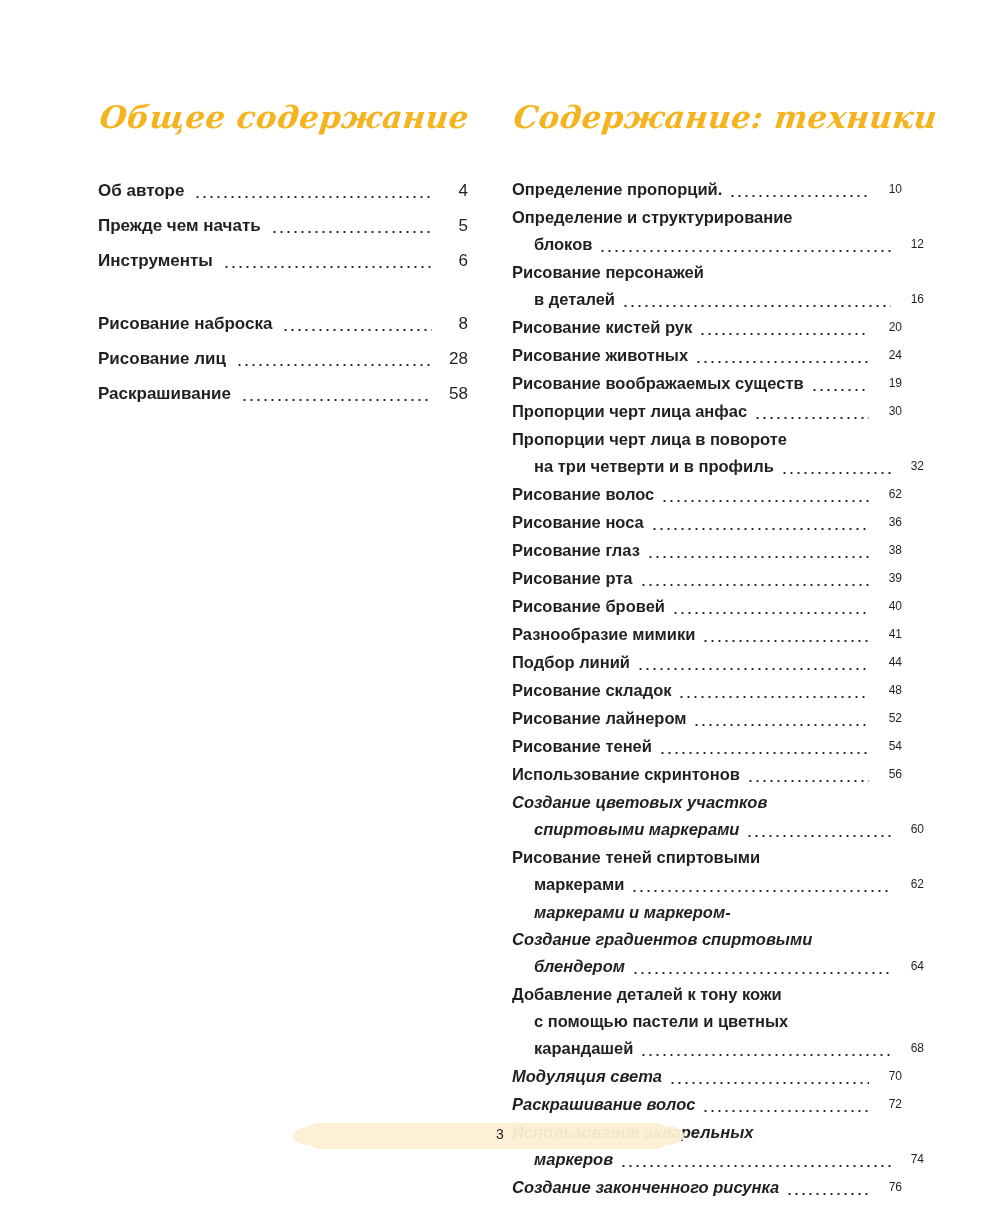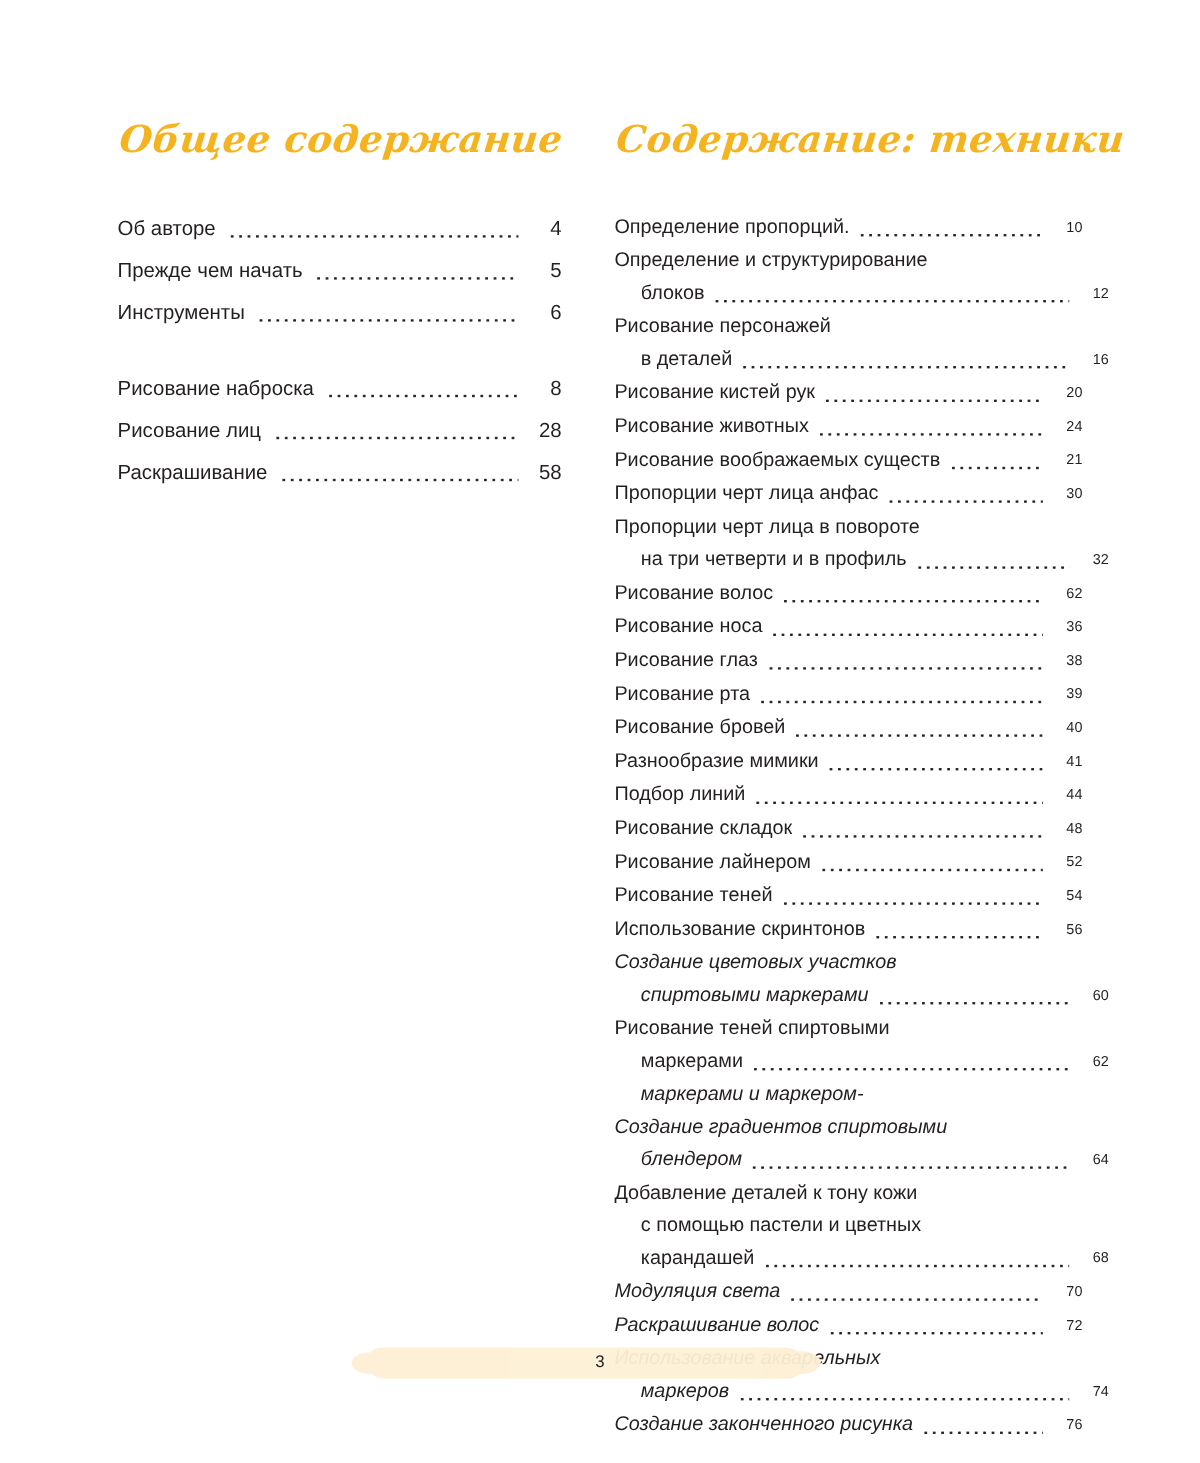--- a/index.html
+++ b/index.html
@@ -64,20 +64,21 @@
   .entry .line {
     display: flex;
     align-items: flex-end;
     width: 100%;
   }
   .entry .label {
     font-size: 16.5px;
     line-height: 27px;
     white-space: nowrap;
     color: #231f20;
+    font-weight: bold;
   }
   .entry .dots {
     flex: 1 1 auto;
     margin: 0 5px 6px 7px;
     height: 2px;
     min-width: 10px;
     background-image: radial-gradient(circle, #231f20 1px, rgba(0,0,0,0) 1.2px);
     background-size: 7px 2px;
     background-repeat: repeat-x;
     background-position: left center;
@@ -276,21 +277,21 @@
           <div class="line">
             <span class="label">Рисование животных</span>
             <span class="dots"></span>
             <span class="page-no">24</span>
           </div>
         </div>
         <div class="entry">
           <div class="line">
             <span class="label">Рисование воображаемых существ</span>
             <span class="dots"></span>
-            <span class="page-no">21</span>
+            <span class="page-no">19</span>
           </div>
         </div>
         <div class="entry">
           <div class="line">
             <span class="label">Пропорции черт лица анфас</span>
             <span class="dots"></span>
             <span class="page-no">30</span>
           </div>
         </div>
         <div class="entry">

